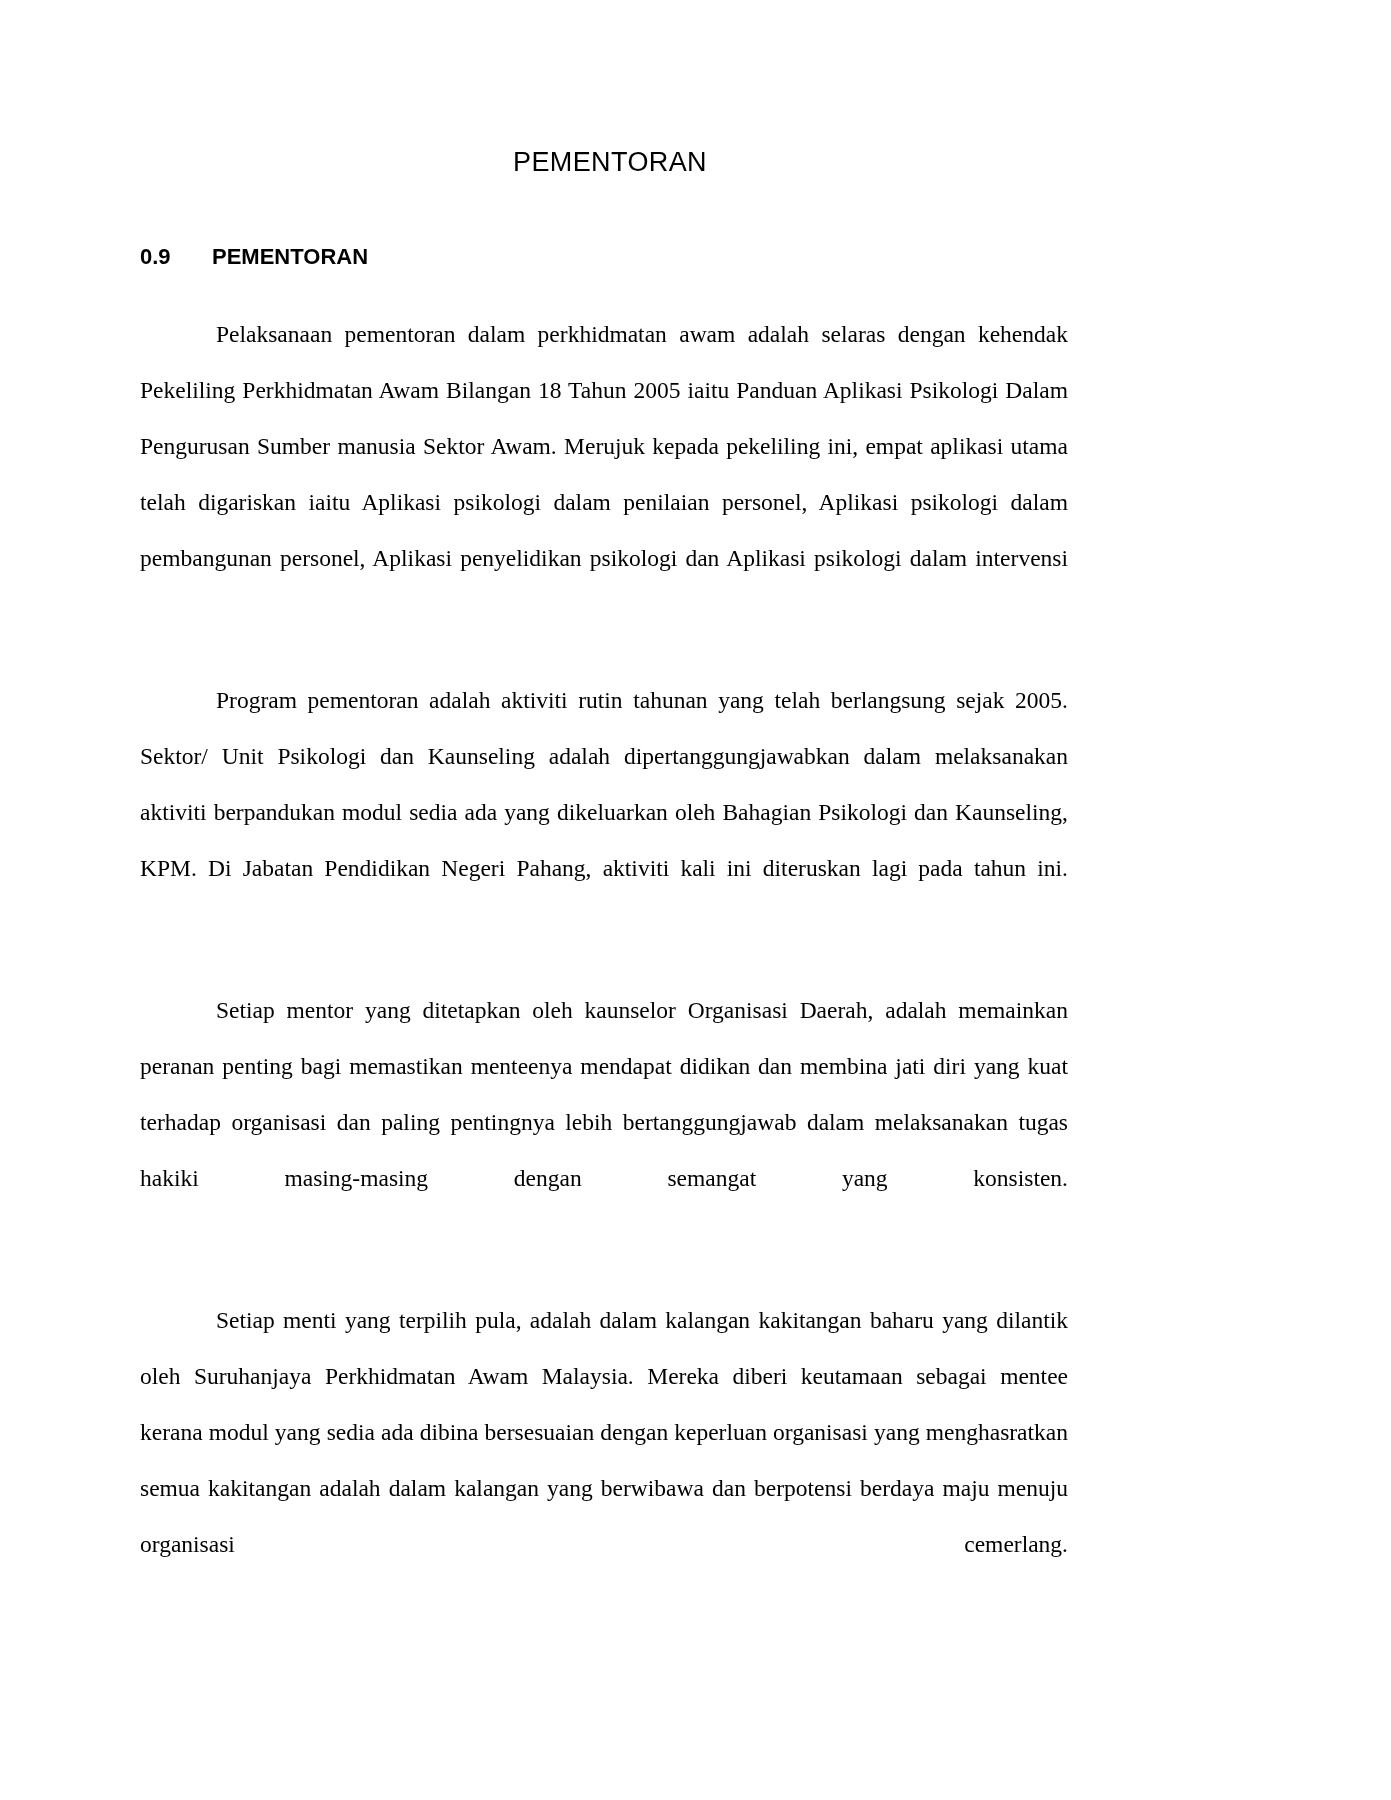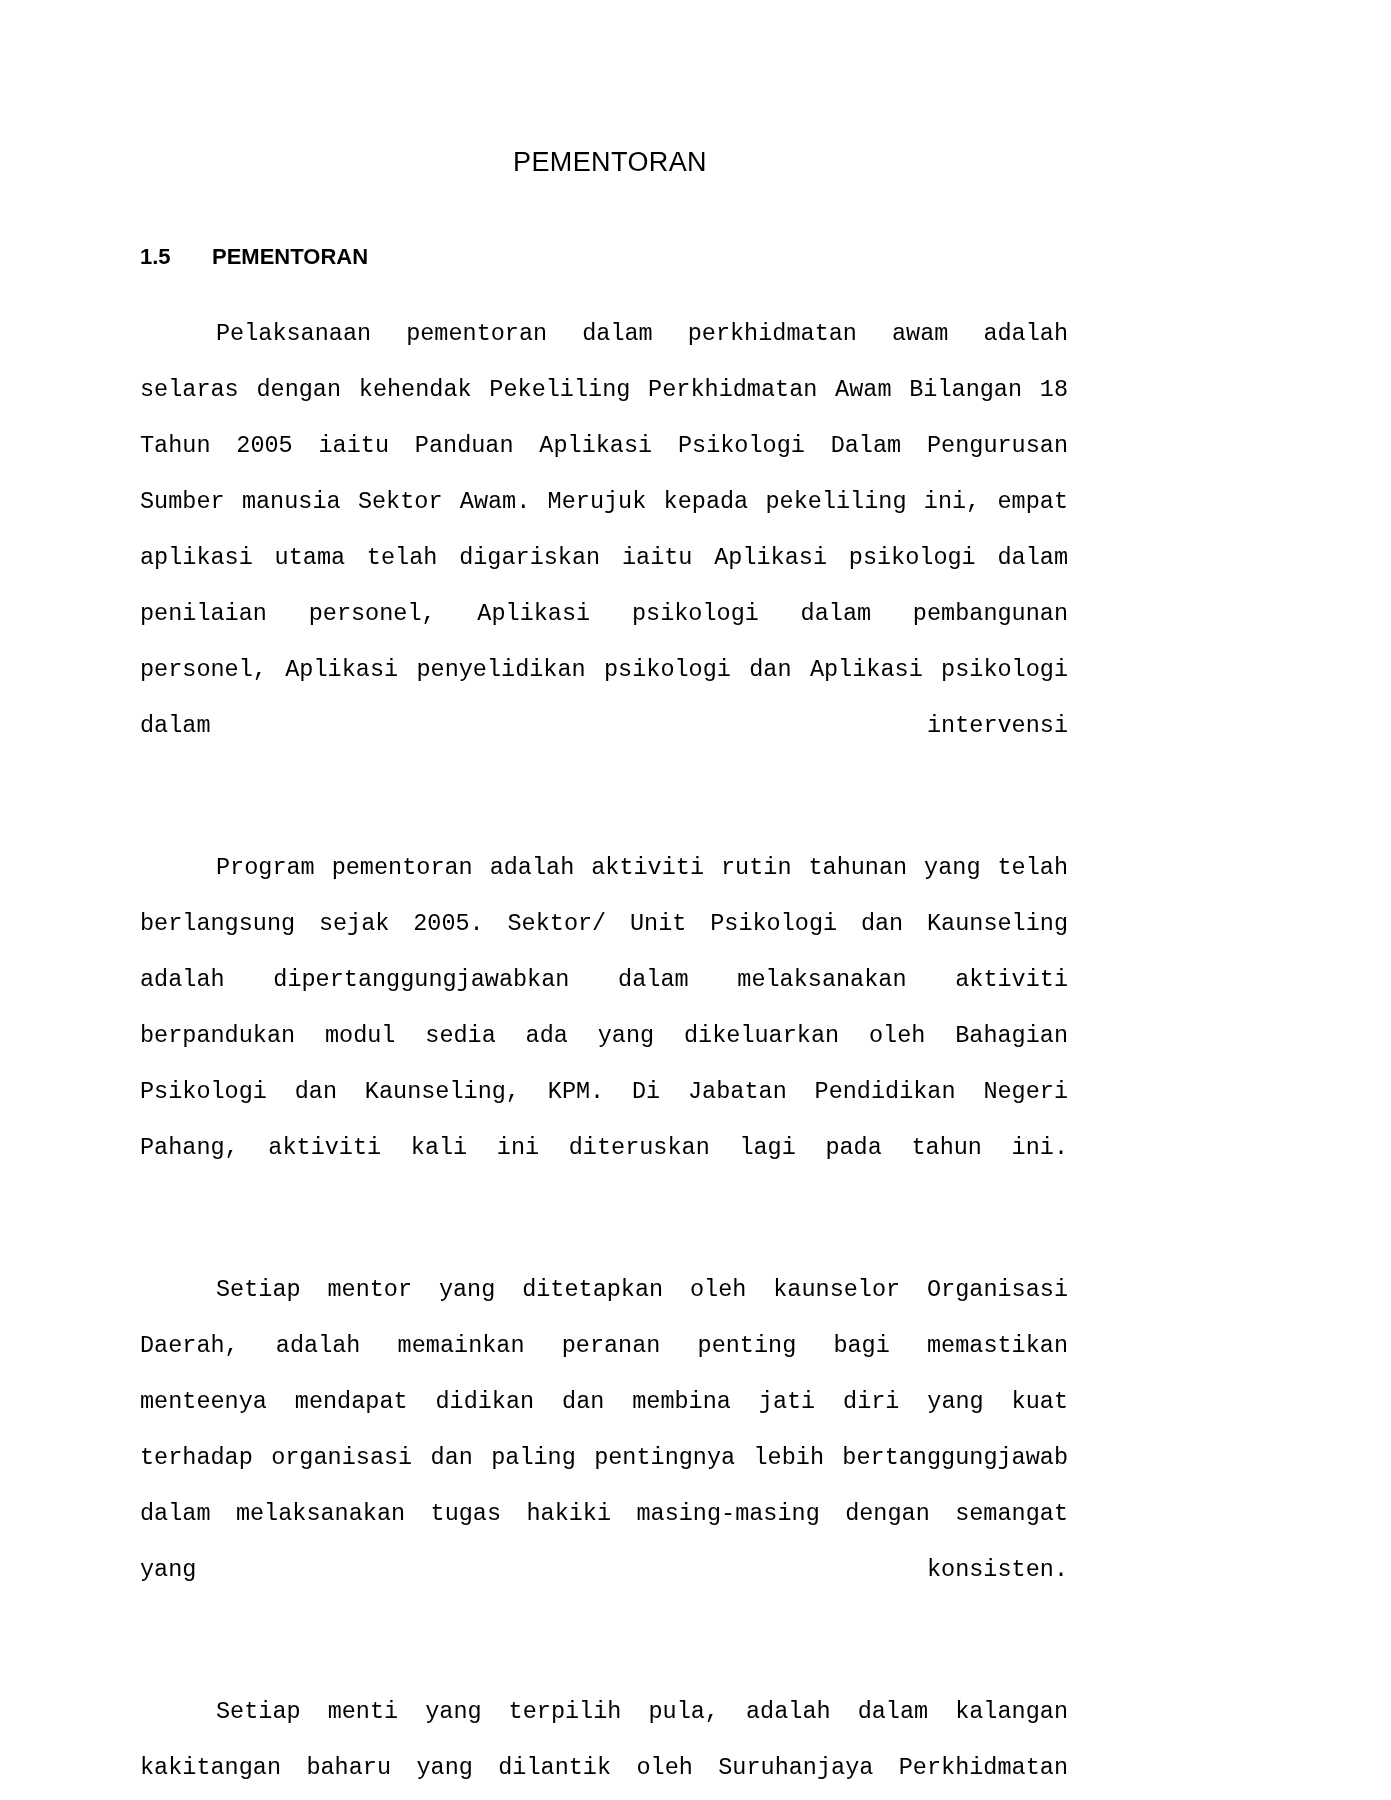--- a/index.html
+++ b/index.html
@@ -51,21 +51,21 @@
   .body-block {
     padding-top: 36px;
   }
   p.para {
     margin: 0 12px 30px 0;
     text-align: justify;
     text-justify: inter-word;
     text-indent: 76px;
     font-size: 23.5px;
     line-height: 56px;
-    font-family: Liberation Mono, monospace;
+    font-family: Liberation Serif, serif;
     font-stretch: condensed;
     -webkit-font-smoothing: none;
     word-spacing: 0.2px;
   }
   p.para:last-child {
     margin-bottom: 0;
   }
   
   p.para::after {
     content: "";
@@ -74,21 +74,21 @@
   }
 </style>
 </head>
 <body>
 
 <div class="page">
   <div class="content">
 
     <h1 class="doc-title">PEMENTORAN</h1>
 
-    <div class="section-heading"><span class="heading-num">1.5</span><span>PEMENTORAN</span></div>
+    <div class="section-heading"><span class="heading-num">0.9</span><span>PEMENTORAN</span></div>
 
     <div class="body-block">
       <p class="para">Pelaksanaan pementoran dalam perkhidmatan awam adalah selaras dengan kehendak Pekeliling Perkhidmatan Awam Bilangan 18 Tahun 2005 iaitu Panduan Aplikasi Psikologi Dalam Pengurusan Sumber manusia Sektor Awam. Merujuk kepada pekeliling ini, empat aplikasi utama telah digariskan iaitu Aplikasi psikologi dalam penilaian personel, Aplikasi psikologi dalam pembangunan personel, Aplikasi penyelidikan psikologi dan Aplikasi psikologi dalam intervensi</p>
       <p class="para">Program pementoran adalah aktiviti rutin tahunan yang telah berlangsung sejak 2005. Sektor/ Unit Psikologi dan Kaunseling adalah dipertanggungjawabkan dalam melaksanakan aktiviti berpandukan modul sedia ada yang dikeluarkan oleh Bahagian Psikologi dan Kaunseling, KPM. Di Jabatan Pendidikan Negeri Pahang, aktiviti kali ini diteruskan lagi pada tahun ini.</p>
       <p class="para">Setiap mentor yang ditetapkan oleh kaunselor Organisasi Daerah, adalah memainkan peranan penting bagi memastikan menteenya mendapat didikan dan membina jati diri yang kuat terhadap organisasi dan paling pentingnya lebih bertanggungjawab dalam melaksanakan tugas hakiki masing-masing dengan semangat yang konsisten.</p>
       <p class="para">Setiap menti yang terpilih pula, adalah dalam kalangan kakitangan baharu yang dilantik oleh Suruhanjaya Perkhidmatan Awam Malaysia. Mereka diberi keutamaan sebagai mentee kerana modul yang sedia ada dibina bersesuaian dengan keperluan organisasi yang menghasratkan semua kakitangan adalah dalam kalangan yang berwibawa dan berpotensi berdaya maju menuju organisasi cemerlang.</p>
 
     </div>
 
   </div>

